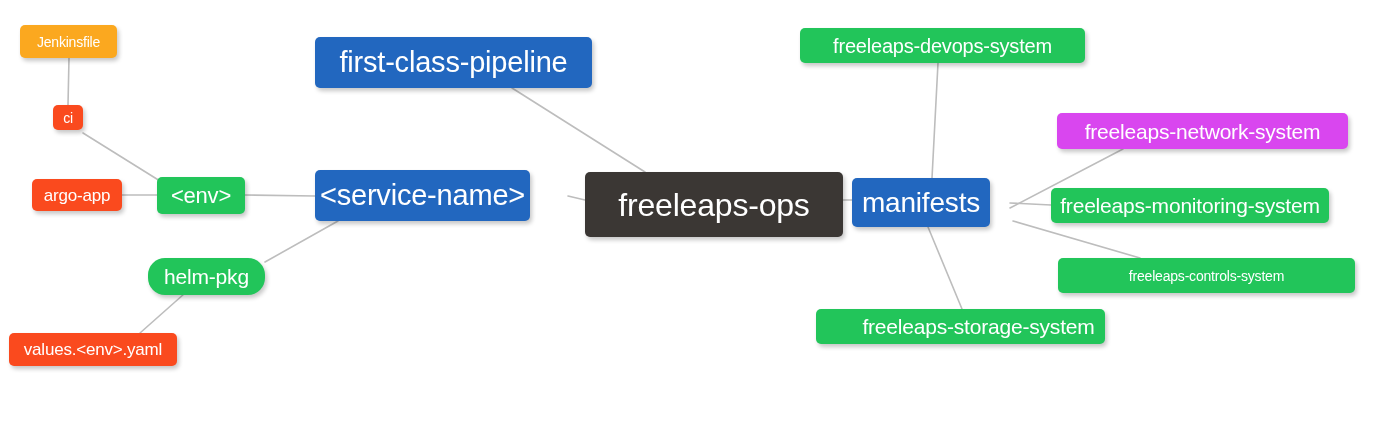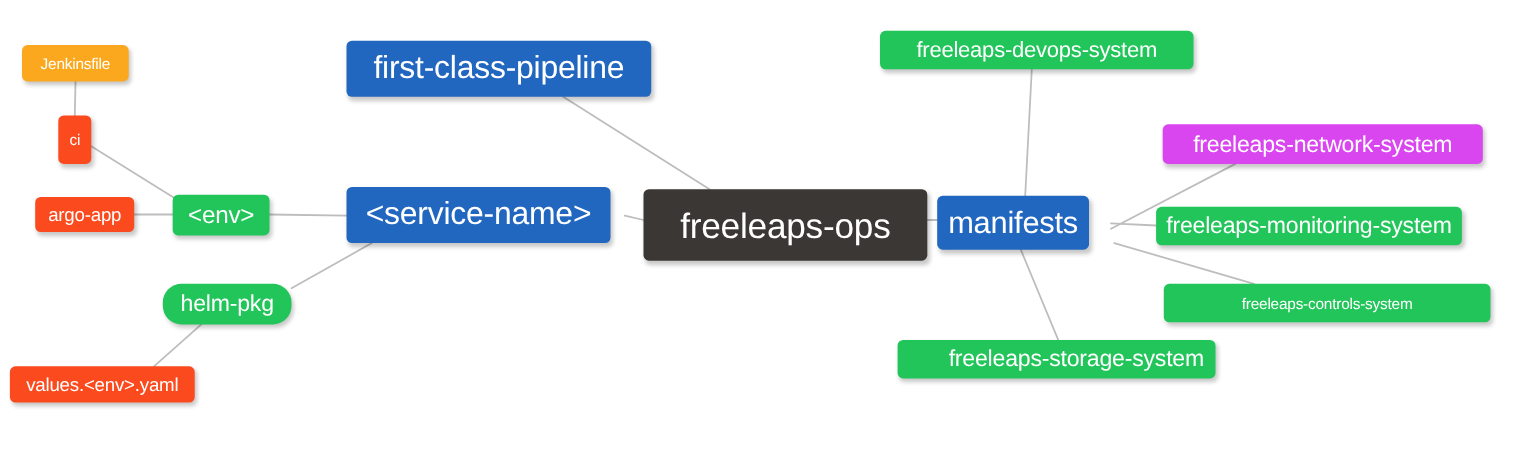--- a/index.html
+++ b/index.html
@@ -56,28 +56,28 @@
       <line x1="568" y1="196" x2="585" y2="200" stroke="#bdbdbd" stroke-width="1.6" stroke-linecap="round"></line>
       <line x1="512" y1="88" x2="645" y2="172" stroke="#bdbdbd" stroke-width="1.6" stroke-linecap="round"></line>
       <line x1="843" y1="200" x2="852" y2="200" stroke="#bdbdbd" stroke-width="1.6" stroke-linecap="round"></line>
       <line x1="932" y1="178" x2="938" y2="63" stroke="#bdbdbd" stroke-width="1.6" stroke-linecap="round"></line>
       <line x1="1010" y1="208" x2="1123" y2="149" stroke="#bdbdbd" stroke-width="1.6" stroke-linecap="round"></line>
       <line x1="1010" y1="203" x2="1051" y2="205" stroke="#bdbdbd" stroke-width="1.6" stroke-linecap="round"></line>
       <line x1="1013" y1="221" x2="1140" y2="258" stroke="#bdbdbd" stroke-width="1.6" stroke-linecap="round"></line>
       <line x1="928" y1="227" x2="962" y2="309" stroke="#bdbdbd" stroke-width="1.6" stroke-linecap="round"></line>
     </svg>
   <div id="node-layer">
-      <div class="node" style="left: 20px; top: 25px; width: 97px; height: 33px; background: rgb(251, 168, 31); font-size: 14px; margin-top: 16px;">Jenkinsfile</div>
-      <div class="node" style="left: 53px; top: 105px; width: 30px; height: 44px; background: rgb(250, 74, 30); font-size: 14px; text-align: center;">ci</div>
+      <div class="node" style="left: 20px; top: 25px; width: 97px; height: 33px; background: rgb(251, 168, 31); font-size: 14px;">Jenkinsfile</div>
+      <div class="node" style="left: 53px; top: 105px; width: 30px; height: 25px; background: rgb(250, 74, 30); font-size: 14px; text-align: center;">ci</div>
       <div class="node" style="left: 32px; top: 179px; width: 90px; height: 32px; background: rgb(250, 74, 30); font-size: 17px;">argo-app</div>
       <div class="node" style="left: 157px; top: 177px; width: 88px; height: 37px; background: rgb(34, 197, 90); font-size: 22px;">&lt;env&gt;</div>
       <div class="node" style="left: 148px; top: 258px; width: 117px; height: 37px; background: rgb(34, 197, 90); font-size: 21px; border-radius: 17px;">helm-pkg</div>
       <div class="node" style="left: 9px; top: 333px; width: 168px; height: 33px; background: rgb(250, 74, 30); font-size: 17px;">values.&lt;env&gt;.yaml</div>
       <div class="node" style="left: 315px; top: 37px; width: 277px; height: 51px; background: rgb(34, 103, 191); font-size: 29px;">first-class-pipeline</div>
-      <div class="node" style="left: 315px; top: 170px; width: 240px; height: 51px; background: rgb(34, 103, 191); font-size: 29px;">&lt;service-name&gt;</div>
+      <div class="node" style="left: 315px; top: 170px; width: 215px; height: 51px; background: rgb(34, 103, 191); font-size: 29px;">&lt;service-name&gt;</div>
       <div class="node" style="left: 585px; top: 172px; width: 258px; height: 65px; background: rgb(59, 55, 52); font-size: 32px;">freeleaps-ops</div>
       <div class="node" style="left: 852px; top: 178px; width: 138px; height: 49px; background: rgb(34, 103, 191); font-size: 28px;">manifests</div>
       <div class="node" style="left: 800px; top: 28px; width: 285px; height: 35px; background: rgb(34, 197, 90); font-size: 20px;">freeleaps-devops-system</div>
       <div class="node" style="left: 1057px; top: 113px; width: 291px; height: 36px; background: #d946ef; font-size: 21px;">freeleaps-network-system</div>
       <div class="node" style="left: 1051px; top: 188px; width: 278px; height: 35px; background: rgb(34, 197, 90); font-size: 21px;">freeleaps-monitoring-system</div>
       <div class="node" style="left: 1058px; top: 258px; width: 297px; height: 35px; background: rgb(34, 197, 90); font-size: 14px;">freeleaps-controls-system</div>
       <div class="node" style="left: 816px; top: 309px; width: 289px; height: 35px; background: rgb(34, 197, 90); font-size: 21px; padding-left: 36px;">freeleaps-storage-system</div>
     </div>
 </div>
 

